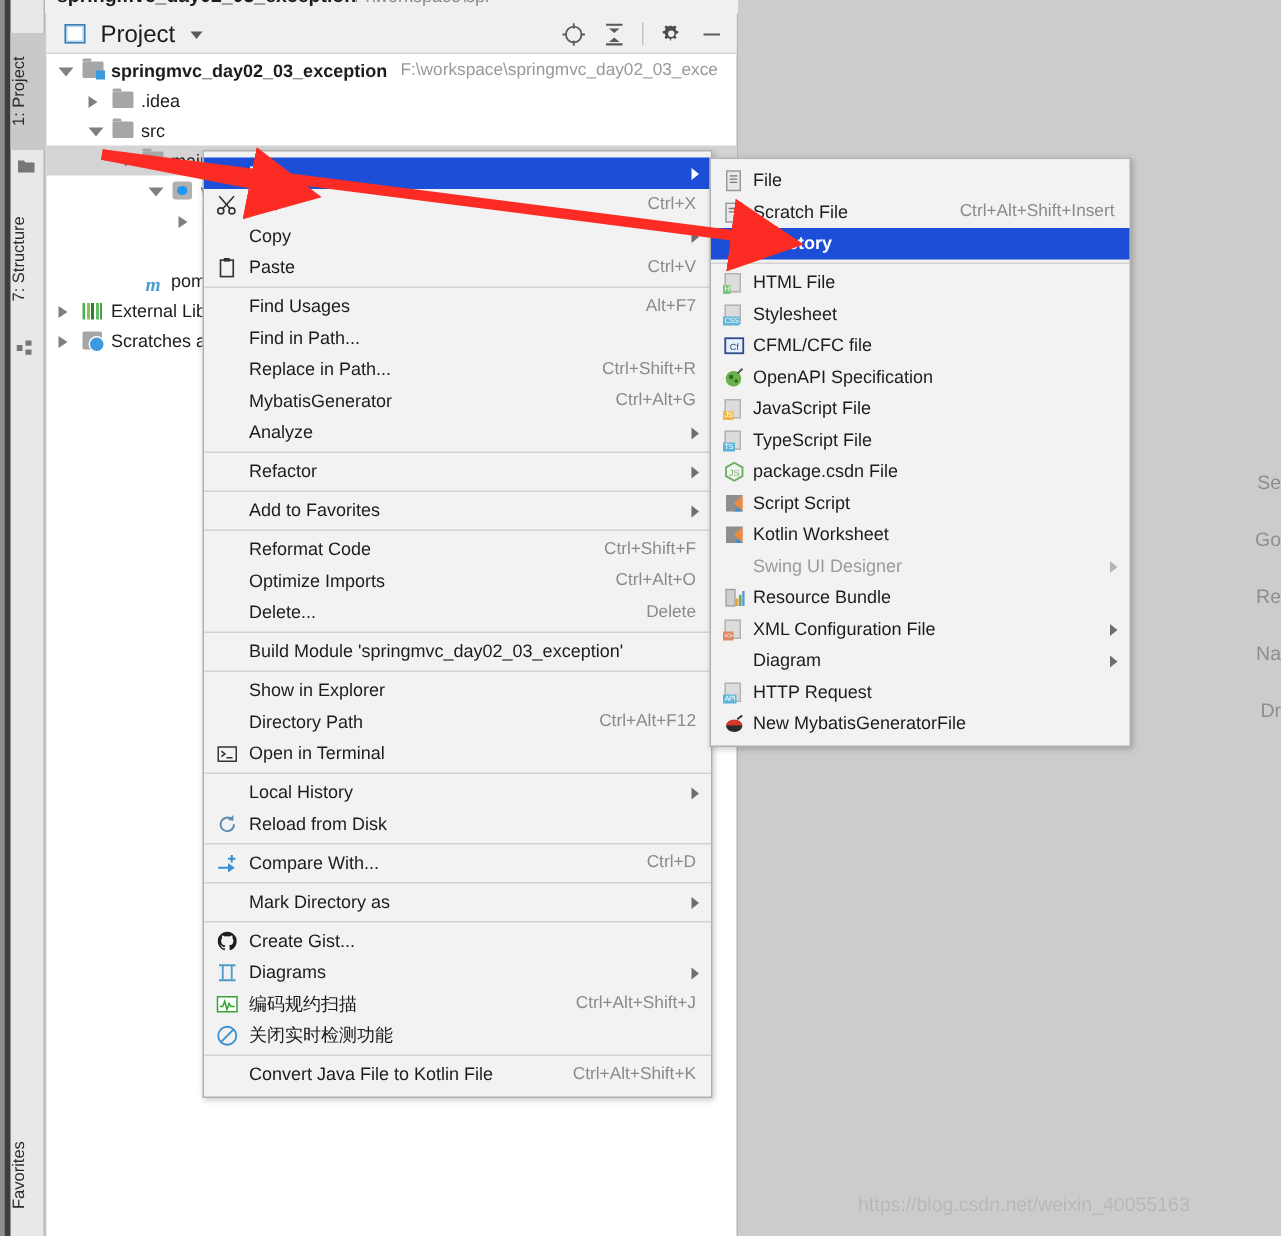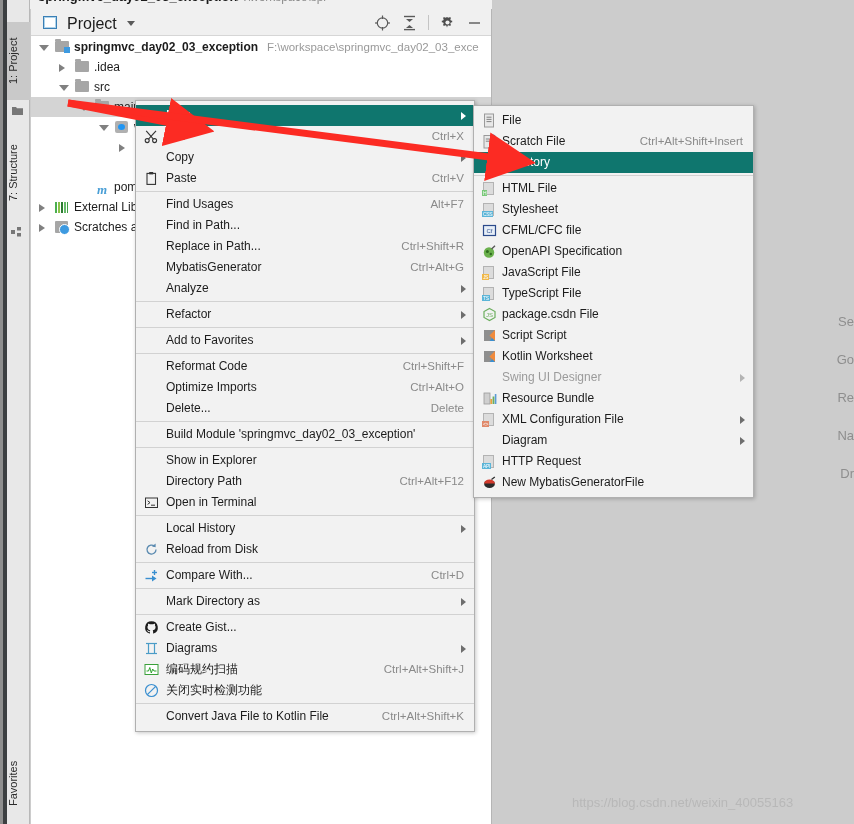--- a/index.html
+++ b/index.html
@@ -188,21 +188,21 @@
 
   .mi {
     position: relative; height: 21px; line-height: 21px;
     padding-left: 30px; padding-right: 10px;
     white-space: nowrap; cursor: default;
   }
   .mi .acc {
     position: absolute; right: 10px; top: 0;
     color: #8a8a8a; font-size: 11.5px;
   }
-  .mi.hl { background: #0f766e; color: #ffffff; }
+  .mi.hl { background: #1d4ed8; color: #ffffff; font-weight: bold; }
   .mi.dis { color: #9b9b9b; }
   .mi .arrow {
     position: absolute; right: 8px; top: 7px;
     width: 0; height: 0;
     border-top: 4px solid transparent;
     border-bottom: 4px solid transparent;
     border-left: 5px solid #6e6e6e;
   }
   .mi.hl .arrow { border-left-color: #ffffff; }
   .mi .mico {

